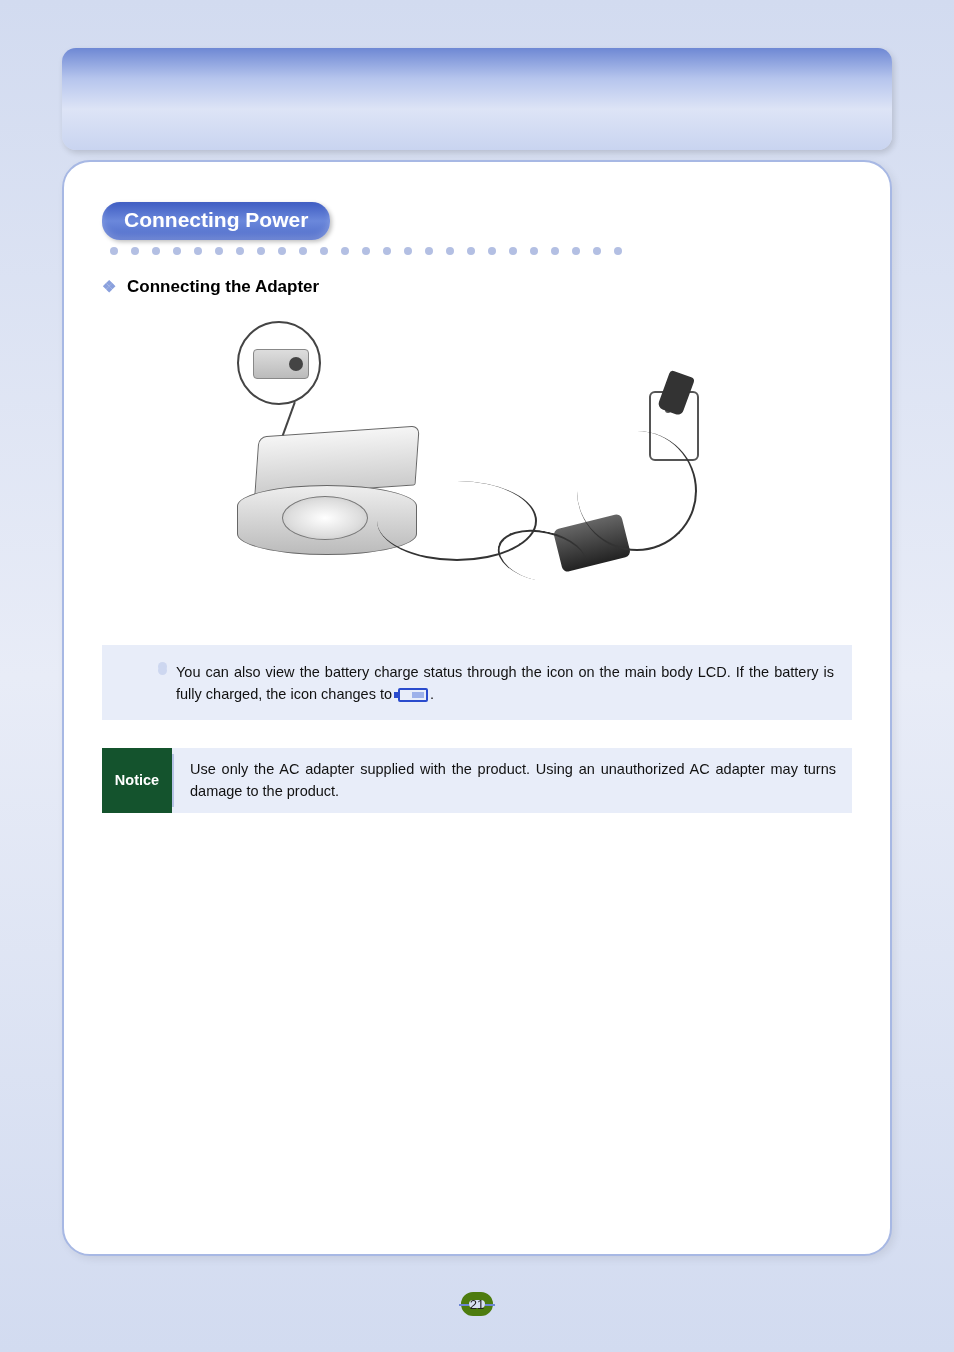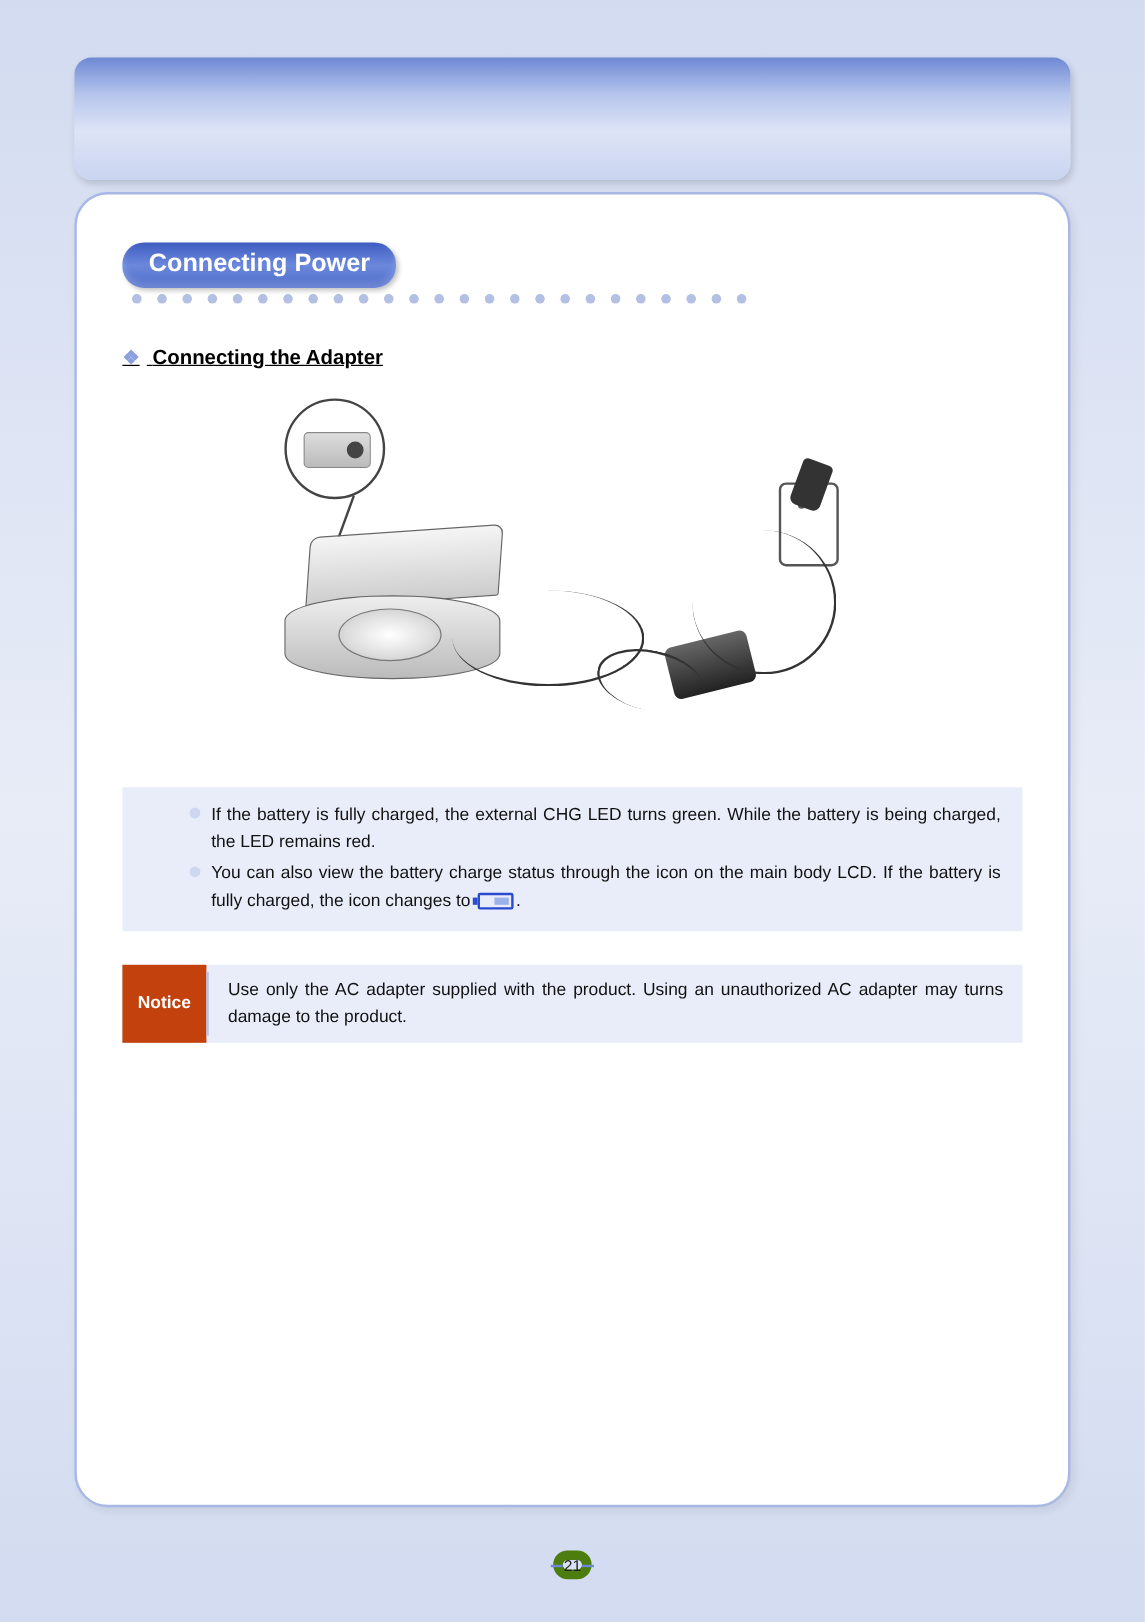--- a/index.html
+++ b/index.html
@@ -44,25 +44,24 @@
     margin-left: 8px;
   }
   .dot-row span {
     display: inline-block;
     width: 8px; height: 8px;
     background: #b3bfe3;
     border-radius: 50%;
     margin-right: 13px;
   }
   .subhead {
-    margin-top: 30px;
+    margin-top: 18px;
     font-size: 17px;
     font-weight: bold;
     color: #000;
-    text-decoration: underline;
   }
   .subhead .bullet-icon {
     color: #8aa0dd;
     font-size: 16px;
     margin-right: 6px;
   }
   .body-text {
     margin-top: 10px;
     font-size: 16px;
     line-height: 1.75;
@@ -209,21 +208,21 @@
 
   .notice-box {
     background: #e8edf9;
     margin-top: 28px;
     display: flex;
     align-items: stretch;
     font-size: 14.5px;
     line-height: 1.55;
   }
   .notice-label {
-    background: #c2410c;
+    background: #14532d;
     color: #fff;
     font-weight: bold;
     display: flex;
     align-items: center;
     justify-content: center;
     width: 70px;
     flex-shrink: 0;
   }
   .notice-sep {
     width: 2px;
@@ -301,21 +300,20 @@
     <div class="plug"></div>
     <div class="adapter-box"></div>
     <div class="cord cord1"></div>
     <div class="cord cord2"></div>
     <div class="cord cord3"></div>
   </div>
 
   <div class="tip-box">
     <div class="row">
       <span class="dot"></span>
-      <span>If the battery is fully charged, the external CHG LED turns green. While the battery is being charged, the LED remains red.</span>
     </div>
     <div class="row">
       <span class="dot"></span>
       <span>You can also view the battery charge status through the icon on the main body LCD. If the battery is fully charged, the icon changes to</span>
       <span class="battery-icon"></span><span>.</span>
     </div>
   </div>
 
   <div class="notice-box">
     <div class="notice-label">Notice</div>

